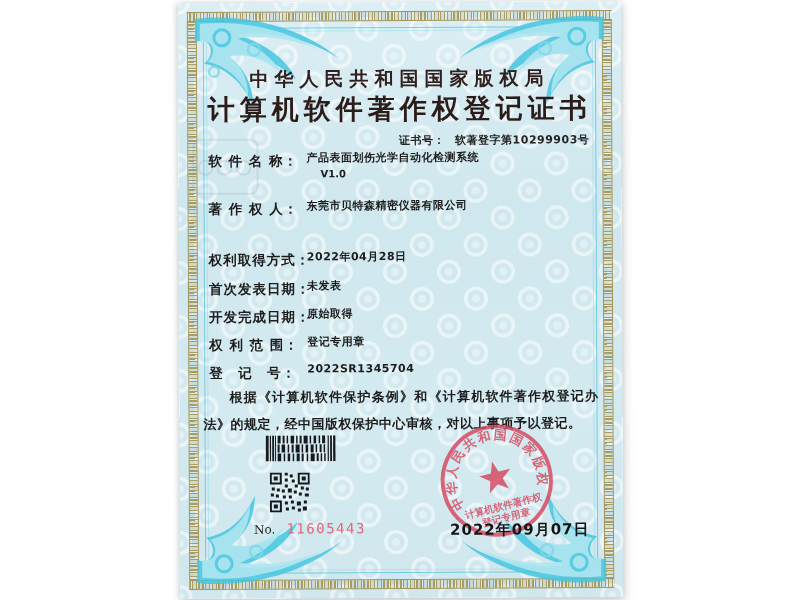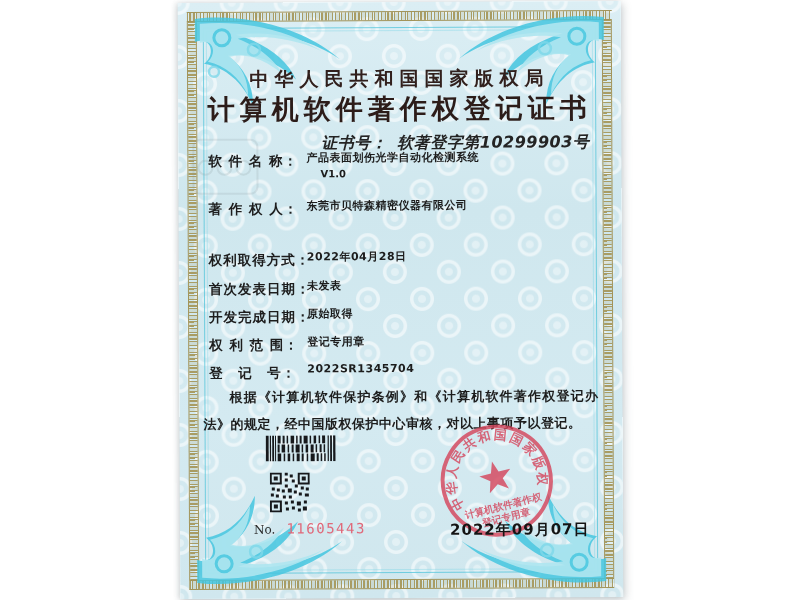--- a/index.html
+++ b/index.html
@@ -65,21 +65,21 @@
     text-align:center; font-family:"DejaVu Serif","Liberation Serif",serif;
     font-size:19px; font-weight:700; letter-spacing:6px; color:#31201d;
   }
   .cert-title {
     position:absolute; left:0; right:0; top:89px; z-index:4;
     text-align:center; font-family:"DejaVu Serif","Liberation Serif",serif;
     font-size:27px; font-weight:700; letter-spacing:5px; color:#2c1c19;
   }
   .cert-no {
     position:absolute; right:32px; top:131px; z-index:4;
-    font-size:16px; font-weight:700; color:#242424; letter-spacing:.5px;font-style:italic;
+    font-size:11px; font-weight:700; color:#242424; letter-spacing:.5px;
   }
   .cert-no .sp { display:inline-block; width:10px; }
   .frow { position:absolute; left:30px; z-index:4; height:18px; white-space:nowrap; }
   .rlabel {
     display:inline-block; width:96px; font-size:13.5px; font-weight:700;
     color:#1d1d1d; letter-spacing:1px;
   }
   .rvalue {
     position:absolute; left:98px; top:0; font-size:11px; font-weight:700;
     color:#1d1d1d; letter-spacing:.5px; white-space:nowrap;text-align:right;

